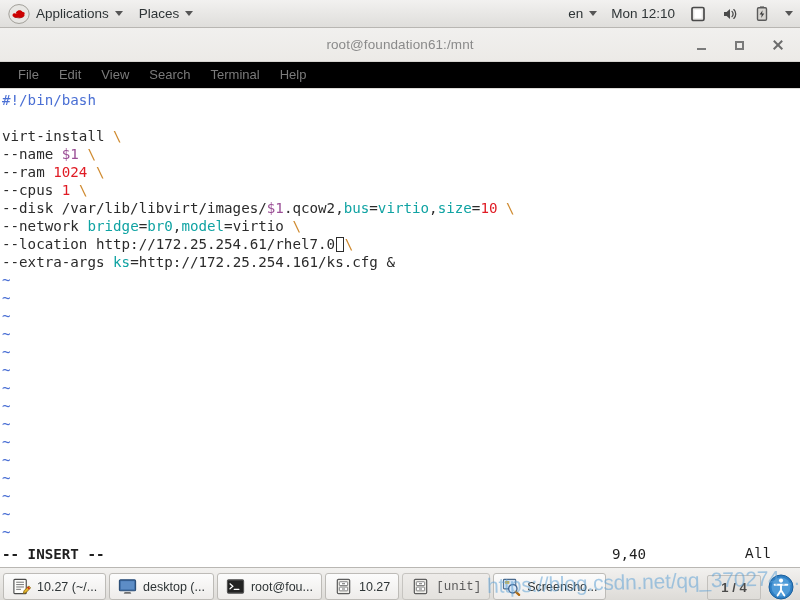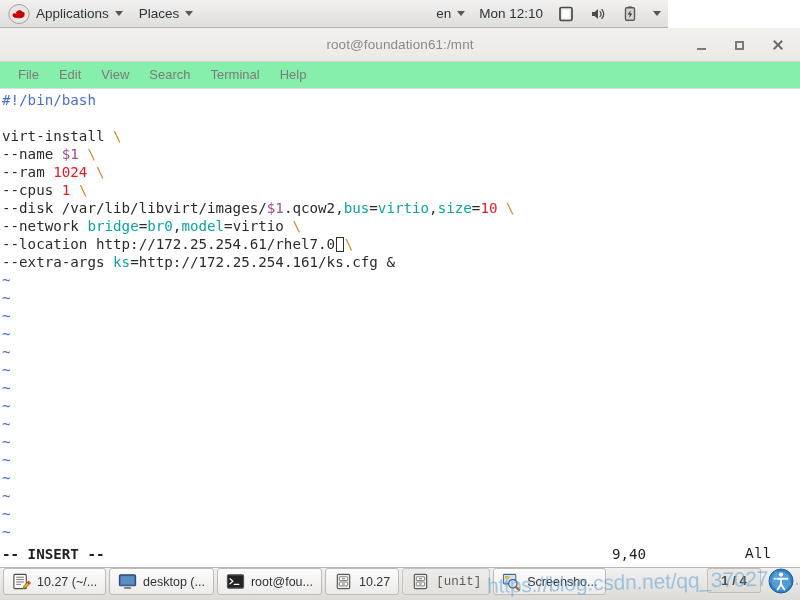--- a/index.html
+++ b/index.html
@@ -17,21 +17,21 @@
     position: relative;
     width: 800px;
     height: 600px;
     background: #ffffff;
   }
 
   
   #top-panel {
     position: absolute;
     left: 0; top: 0;
-    width: 668px; height: 28px;
+    width: 800px; height: 28px;
     background: linear-gradient(to bottom, #f2f1f0 0%, #e8e7e5 52%, #dfdedb 100%);
     border-bottom: 1px solid #b8b6b2;
     display: flex;
     font-size: 13px;
     color: #3c3c3c;
   }
   .panel-btn {
     display: flex;
     align-items: center;
     height: 27px;
@@ -113,21 +113,21 @@
     left: 0; top: 4px;
     width: 12px; height: 2.2px;
     background: #6b6b6b;
   }
   .wc-close::before { transform: rotate(45deg); }
   .wc-close::after  { transform: rotate(-45deg); }
 
   
   #menubar {
     height: 27px;
-    background: #86efac;
+    background: #000000;
     border-bottom: 1px solid #dedcd8;
     display: flex;
     align-items: flex-start;
     padding-left: 8px;
   }
   .menu-item {
     font-size: 13px;
     color: #7b7b7b;
     padding: 0 10px;
     line-height: 26px;
@@ -188,21 +188,21 @@
   #vim-pct   { position: absolute; left: 745px; top: 0; font-family: Liberation Mono, monospace; }
 
   
   #taskbar {
     position: absolute;
     left: 0; bottom: 0;
     width: 800px; height: 33px;
     background: linear-gradient(to bottom, #f2f1ef 0%, #e7e5e2 55%, #dddbd7 100%);
     border-top: 1px solid #b9b7b3;
     display: flex;
-    align-items: flex-start;
+    align-items: flex-end;
     padding: 0 3px;
     gap: 3px;
   }
   .task-btn {
     height: 27px;
     display: flex;
     align-items: center;
     gap: 6px;
     padding: 0 8px;
     background: linear-gradient(to bottom, #fcfcfc 0%, #eeecea 100%);

